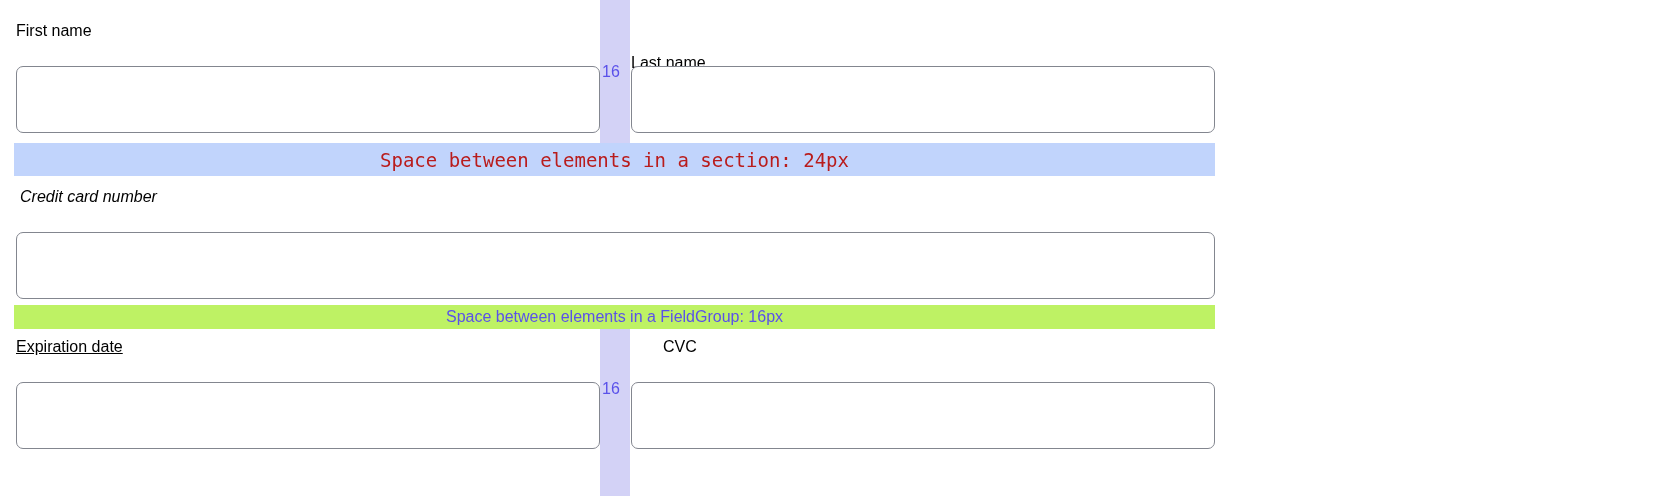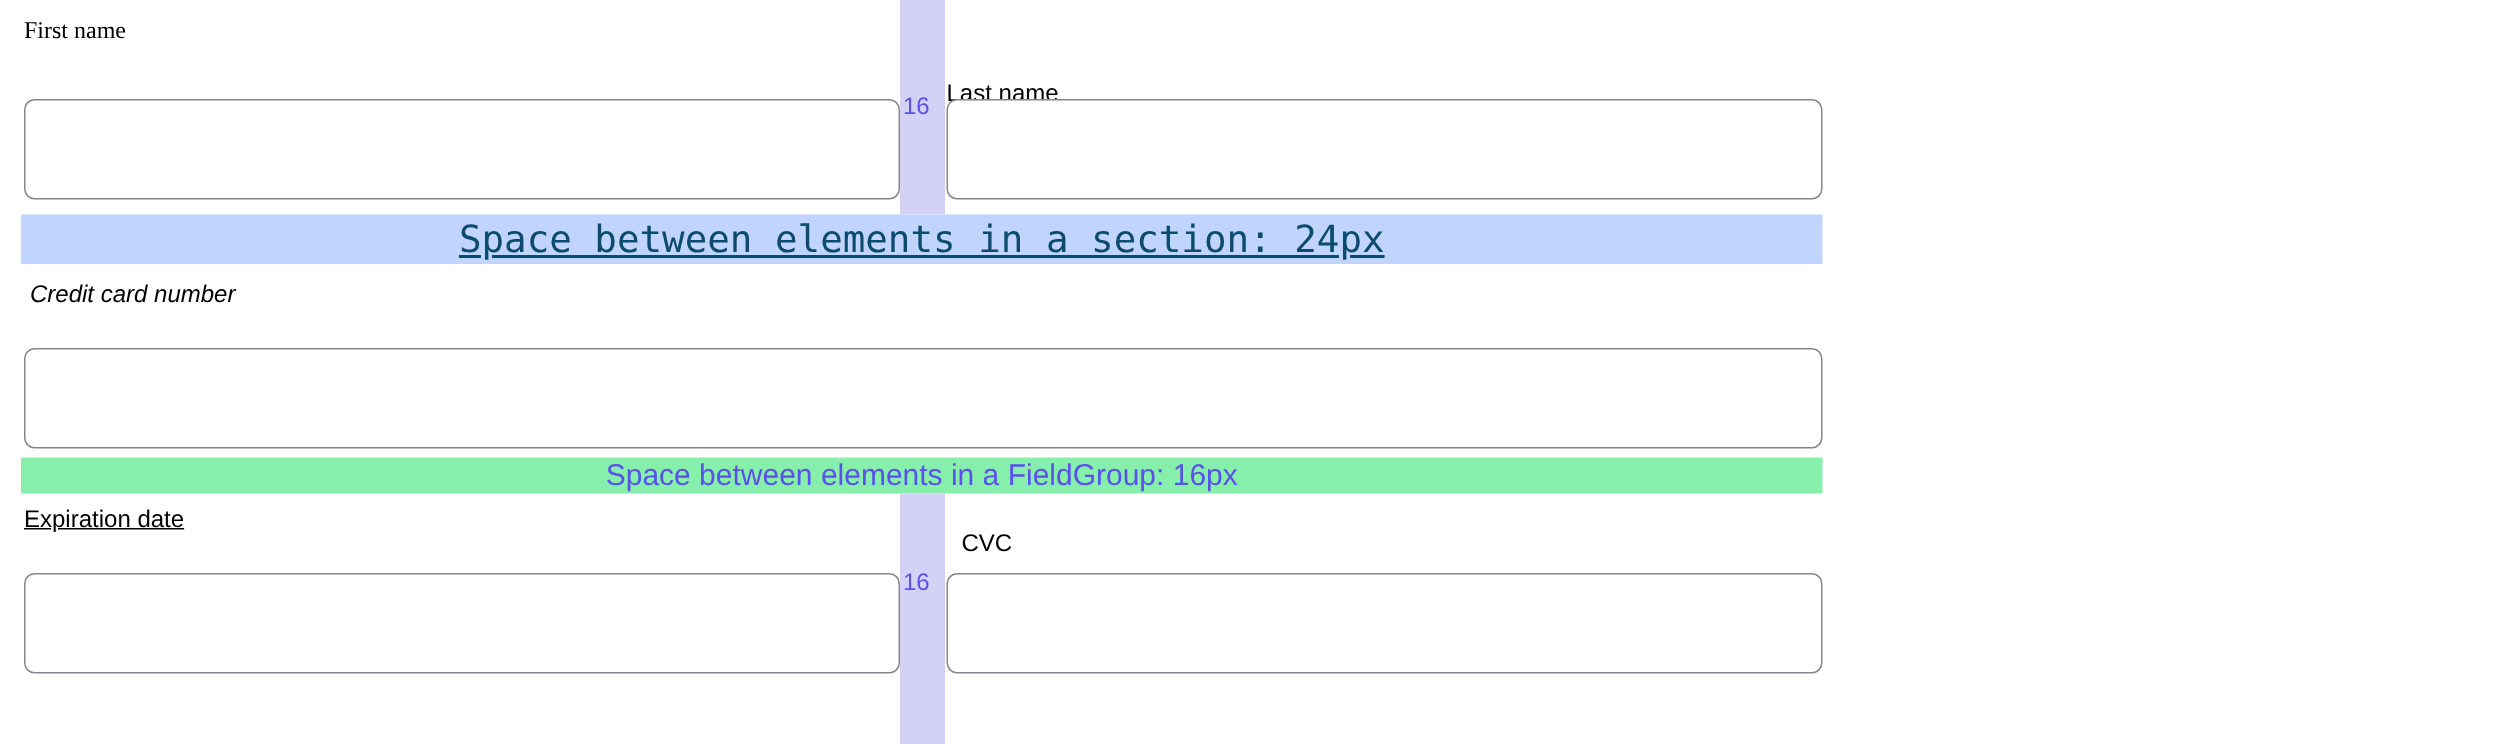--- a/index.html
+++ b/index.html
@@ -43,31 +43,30 @@
   
   .band {
     position: absolute;
     display: flex;
     align-items: center;
     justify-content: center;
     box-sizing: border-box;
   }
   .band-section {
     background: #c1d4fc;
-    color: #0c4a6e;
+    color: #b91c1c;
     font-family: "DejaVu Sans Mono", "Liberation Mono", monospace;
-    font-size: 25px;
+    font-size: 19px;
     letter-spacing: 0px;
-    text-decoration: underline;
   }
   .band-fieldgroup {
-    background: #86efac;
+    background: #bef264;
     color: #5a51ea;
     font-family: "Liberation Sans", sans-serif;
-    font-size: 20px;
+    font-size: 16px;
   }
 
   
   .vstrip {
     position: absolute;
     background: #d3d2f6;
   }
   .vstrip-label {
     position: absolute;
     font-family: "Liberation Sans", sans-serif;
@@ -78,21 +77,21 @@
   }
 </style>
 </head>
 <body>
 
 <div class="page">
 
   <div class="vstrip" style="left:600px; top:0px; width:30px; height:143px;"></div>
   <div class="vstrip-label" style="left:602px; top:64px;">16</div>
 
-  <div class="abs" style="left:16px; top:12px;font-family:Liberation Serif, serif;">First name</div>
+  <div class="abs" style="left:16px; top:22px;">First name</div>
   <div class="abs" style="left:16px; top:66px; width:584px; height:67px;">
     <input class="field-input" type="text" value="" placeholder="" style="">
   </div>
 
   <div class="abs" style="left:631px; top:22px;margin-top:32px;">Last name</div>
   <div class="abs" style="left:631px; top:66px; width:584px; height:67px;">
     <input class="field-input" type="text" value="" placeholder="" style="">
   </div>
 
   <div class="band band-section" style="left:14px; top:143px; width:1201px; height:33px;">Space between elements in a section: 24px</div>
@@ -105,18 +104,18 @@
   <div class="band band-fieldgroup" style="left:14px; top:305px; width:1201px; height:24px;">Space between elements in a FieldGroup: 16px</div>
 
   <div class="vstrip" style="left:600px; top:329px; width:30px; height:167px;"></div>
   <div class="vstrip-label" style="left:602px; top:381px;">16</div>
 
   <div class="abs" style="left:16px; top:338px;text-decoration:underline;">Expiration date</div>
   <div class="abs" style="left:16px; top:382px; width:584px; height:67px;">
     <input class="field-input" type="text" value="" placeholder="" style="">
   </div>
 
-  <div class="abs" style="left:641px; top:338px;margin-top:16px;">CVC</div>
+  <div class="abs" style="left:663px; top:338px;">CVC</div>
   <div class="abs" style="left:631px; top:382px; width:584px; height:67px;">
     <input class="field-input" type="text" value="" placeholder="" style="">
   </div>
 
 </div>
 
 </body></html>

